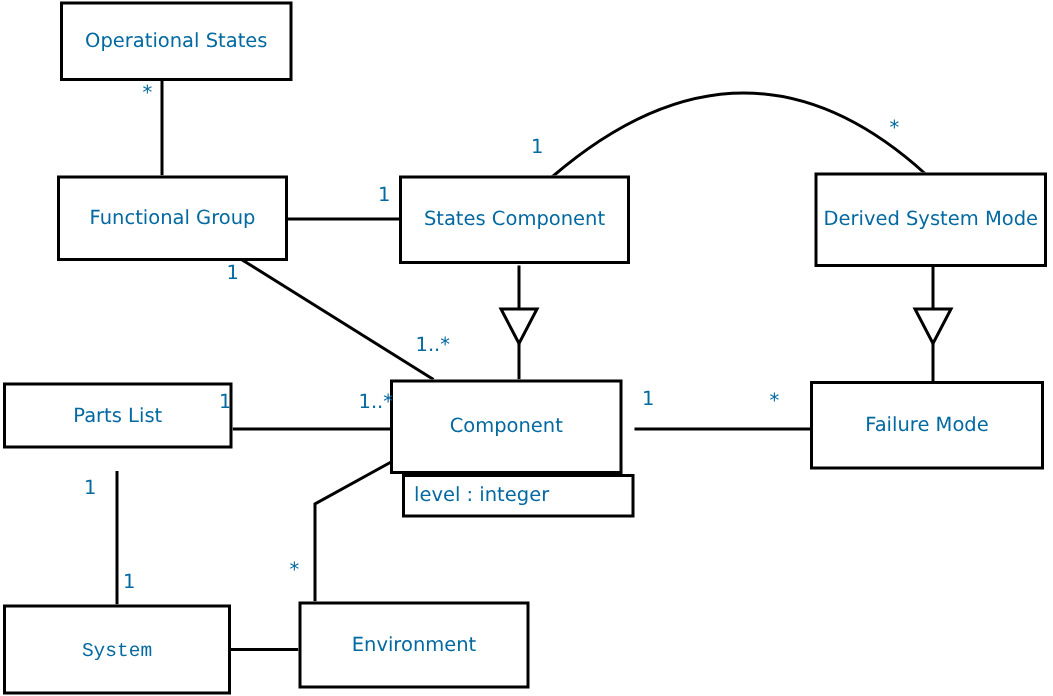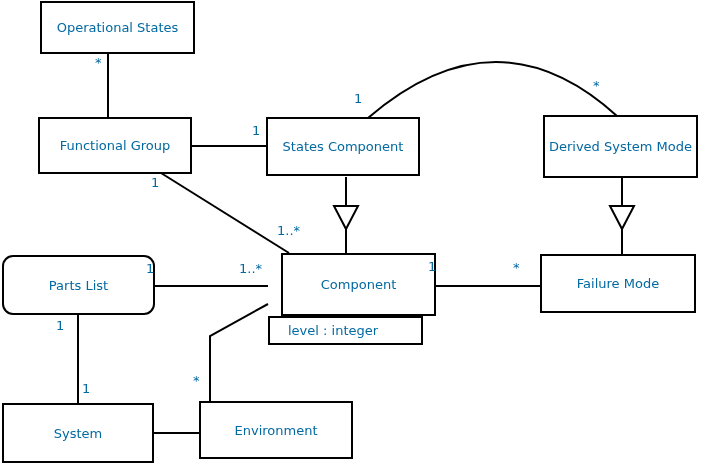--- a/index.html
+++ b/index.html
@@ -41,21 +41,21 @@
     border: 2px solid #000000;
     display: flex;
     align-items: center;
     justify-content: center;
     font-size: 13px;
     text-align: center;
     white-space: nowrap;
   }
   .node.attr-compartment {
     justify-content: flex-start;
-    padding-left: 18px;
+    padding-left: 6px;
     text-align: left;
   }
   .mult {
     position: absolute;
     font-size: 13px;
     line-height: 14px;
     white-space: nowrap;
   }
 </style>
 </head>
@@ -101,36 +101,36 @@
   </div>
 
   <div class="node" style="left:266px; top:117px; width:154px; height:59px;">
     <span>States Component</span>
   </div>
 
   <div class="node" style="left:543px; top:115px; width:155px; height:63px;">
     <span>Derived System Mode</span>
   </div>
 
-  <div class="node" style="left:2px; top:255px; width:153px; height:60px;border-radius:11px;">
+  <div class="node" style="left:2px; top:255px; width:153px; height:44px;">
     <span>Parts List</span>
   </div>
 
-  <div class="node" style="left:281px; top:253px; width:155px; height:63px;text-align:center;">
+  <div class="node" style="left:260px; top:253px; width:155px; height:63px;text-align:center;">
     <span>Component</span>
   </div>
   <div class="node attr-compartment" style="left:268px; top:316px; width:155px; height:29px;">
     <span>level : integer</span>
   </div>
 
   <div class="node" style="left:540px; top:254px; width:156px; height:59px;">
     <span>Failure Mode</span>
   </div>
 
-  <div class="node" style="left:2px; top:403px; width:152px; height:60px;">
+  <div class="node" style="left:2px; top:403px; width:152px; height:60px;font-family:Liberation Mono, monospace;">
     <span>System</span>
   </div>
 
   <div class="node" style="left:199px; top:401px; width:154px; height:58px;">
     <span>Environment</span>
   </div>
 
   <span class="mult" style="left:95px; top:56px;">*</span>
   <span class="mult" style="left:252px; top:124px;">1</span>
   <span class="mult" style="left:354px; top:92px;">1</span>

